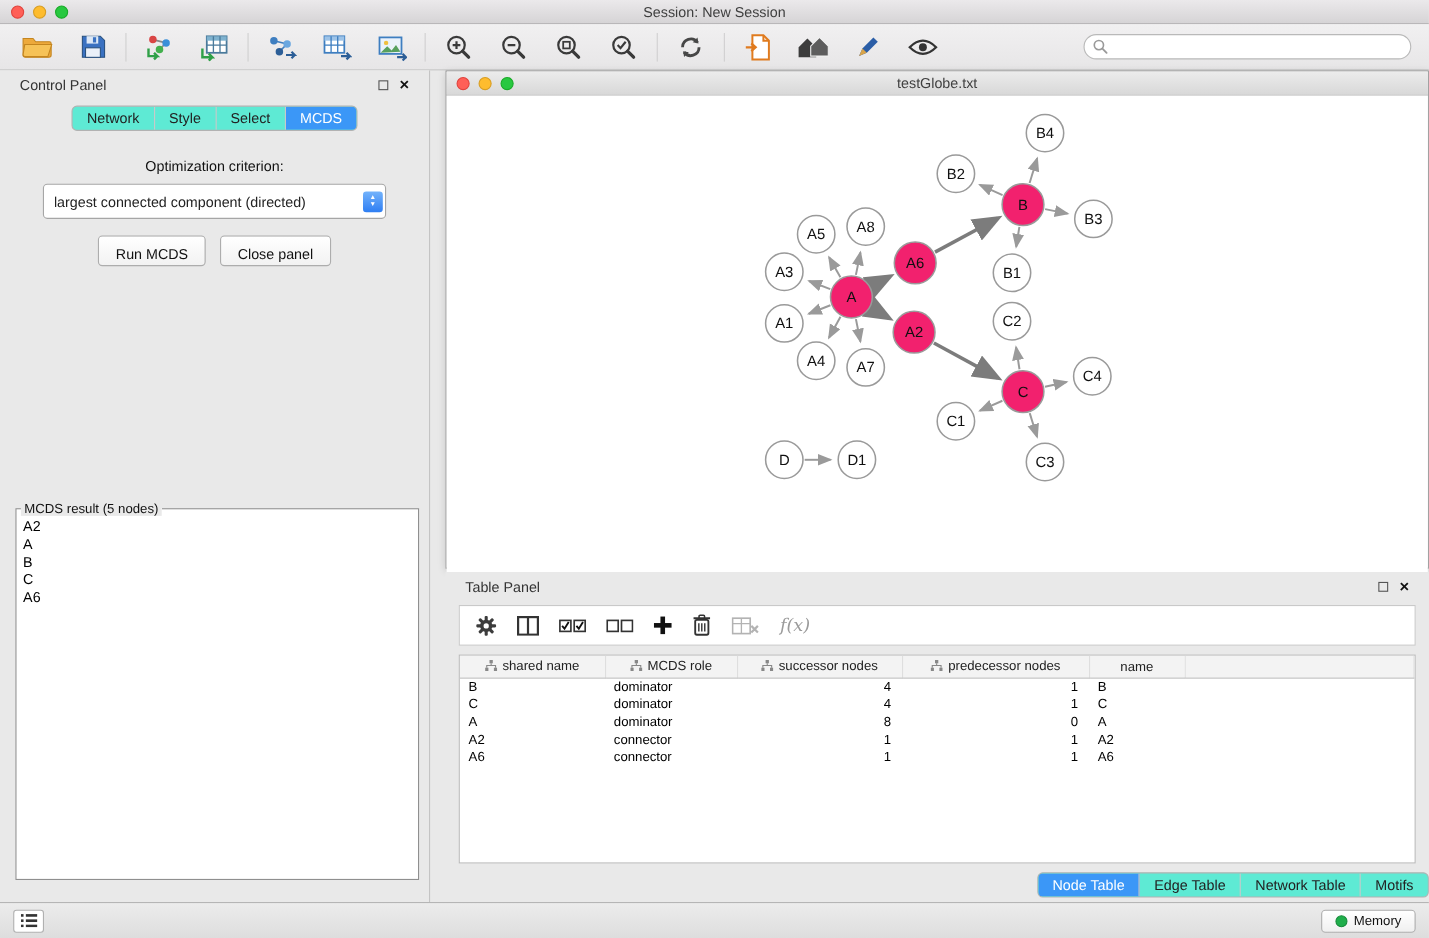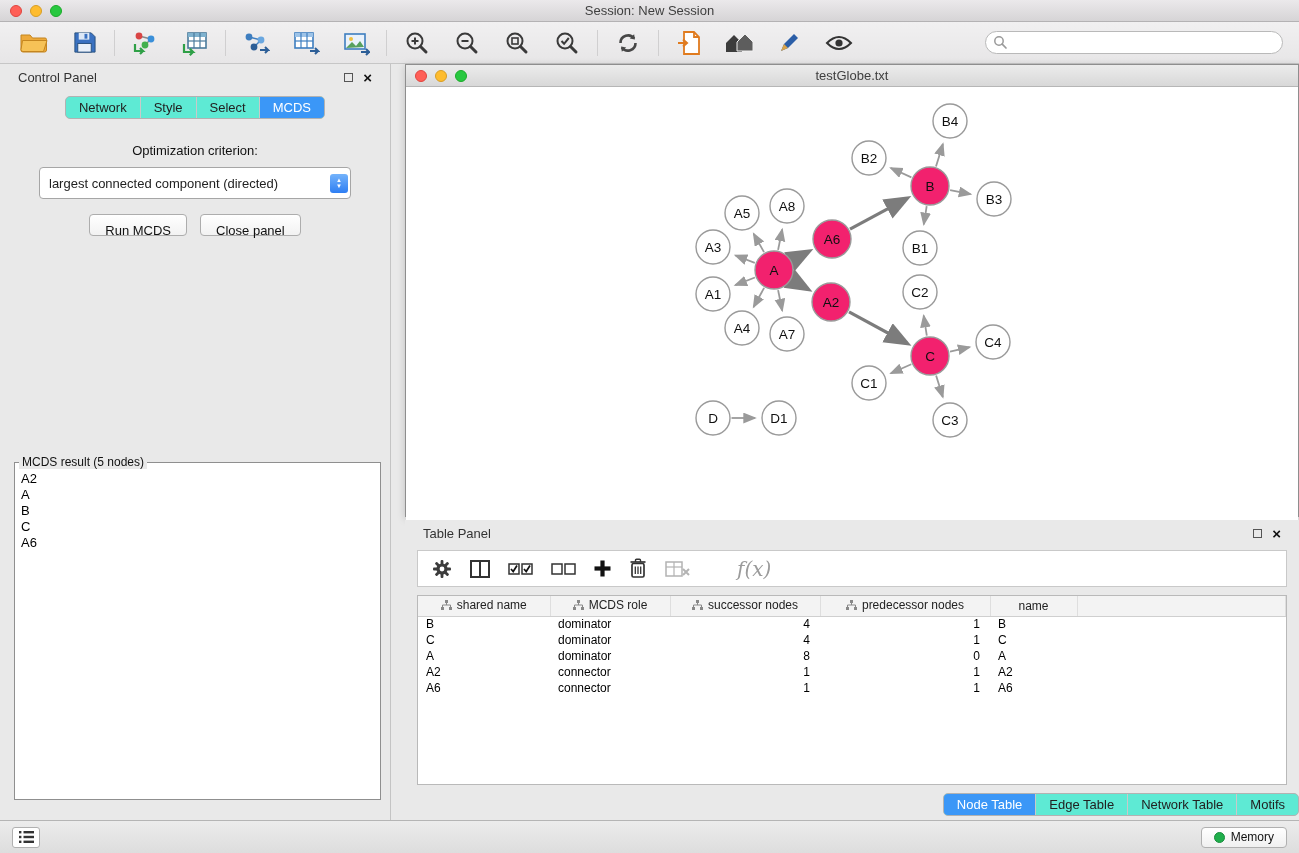--- a/index.html
+++ b/index.html
@@ -71,21 +71,21 @@
   .dropdown .value { flex:1; font-size:13px; padding:0 9px; white-space:nowrap; overflow:hidden; }
   .stepper {
     width:18px; height:19px; margin-right:2px; border-radius:3px;
     background:linear-gradient(#74b3fb,#2e7ef3);
     display:flex; flex-direction:column; align-items:center; justify-content:center;
     color:#fff; font-size:6px; line-height:6px;
   }
   .btn-row { display:flex; justify-content:center; gap:13px; margin-top:15px; }
   .mac-btn {
     background:linear-gradient(#ffffff,#f2f2f2); border:1px solid #adadad; border-radius:4px;
-    height:22px; padding:8px 15px; font-size:13px; color:#111; cursor:pointer;
+    height:28px; padding:8px 15px; font-size:13px; color:#111; cursor:pointer;
     font-family:"Liberation Sans",sans-serif;
   }
   .mcds-fieldset {
     position:absolute; left:14px; right:9px; top:391px; bottom:20px;
     background:#fff; border:1px solid #8f8f8f;
   }
   .mcds-fieldset legend {
     font-size:12px; color:#111; background:#e9e9e9; padding:0 3px; margin-left:4px;
   }
   .result-list { padding:2px 6px; overflow:auto; height:calc(100% - 6px); }
@@ -104,21 +104,21 @@
   .canvas { position:relative; width:100%; height:492px; background:#fff; overflow:hidden; }
   
   .table-panel {
     position:absolute; left:405px; top:520px; width:894px; bottom:33px; background:#e9e9e9;
   }
   .tp-toolbar {
     margin:4px 12px 0 12px; height:37px; background:#fff; border:1px solid #c9c9c9;
     display:flex; align-items:center; gap:18px; padding:0 14px;
   }
   .tp-btn { display:flex; align-items:center; justify-content:center; cursor:pointer; }
-  .fx { font-family:"DejaVu Serif", serif; font-style:italic; font-size:20px; color:#9b9b9b;margin-left:28px; }
+  .fx { font-family:"DejaVu Serif", serif; font-style:italic; font-size:16px; color:#9b9b9b; }
   .tp-table-wrap {
     margin:8px 12px 0 12px; height:190px; background:#fff; border:1px solid #b9b9b9; overflow:hidden;
   }
   table.node-table { border-collapse:collapse; width:100%; table-layout:fixed; }
   table.node-table th {
     background:#f3f3f3; border-bottom:1px solid #cfcfcf; border-right:1px solid #dedede;
     font-size:12px; font-weight:normal; color:#222; height:20px; text-align:center;
     overflow:hidden; white-space:nowrap;
   }
   table.node-table th .th-inner { display:inline-flex; align-items:center; gap:5px; }

